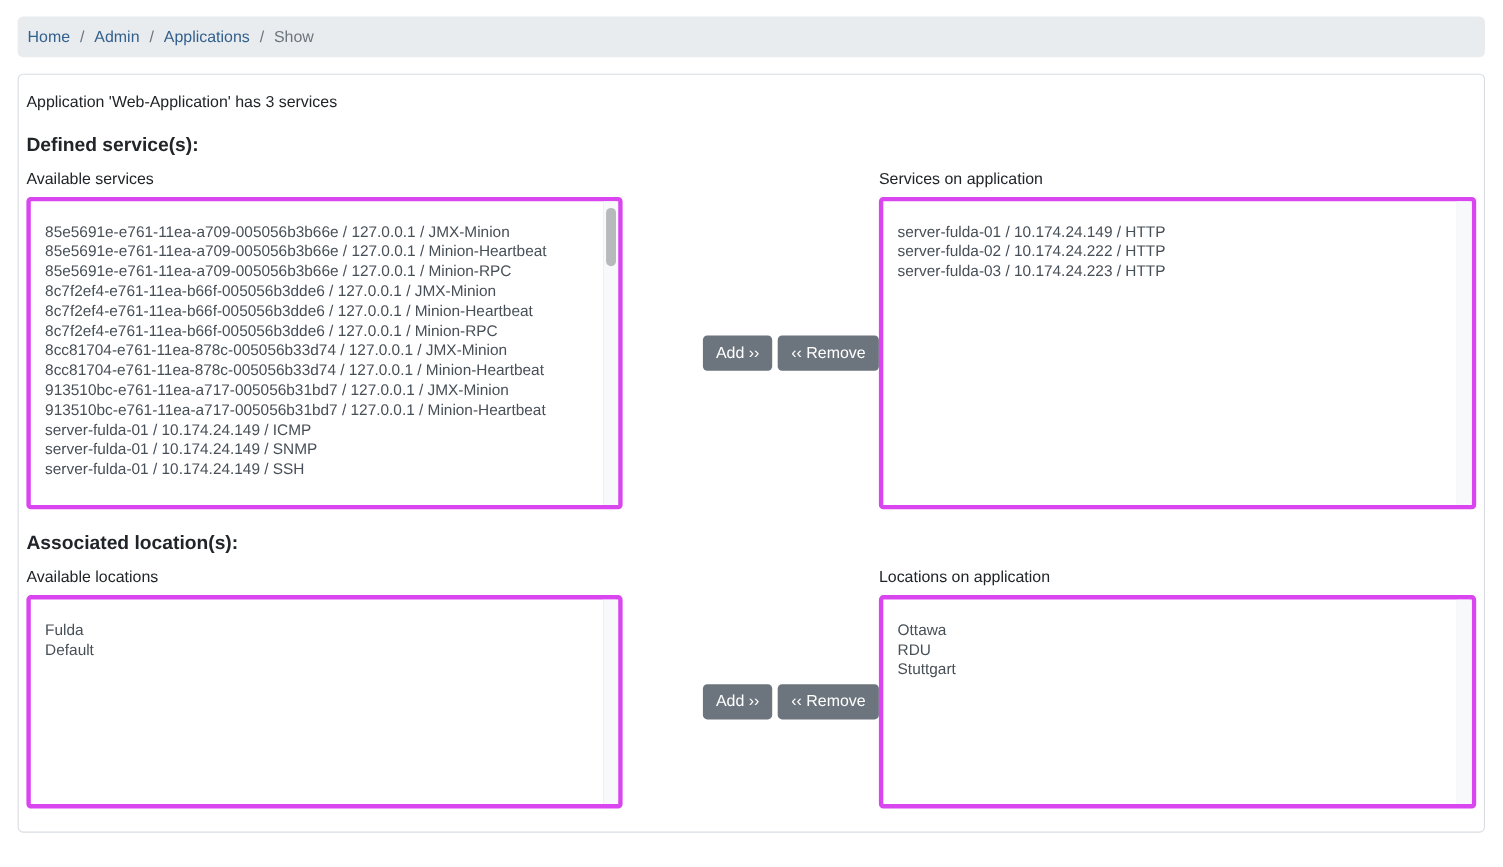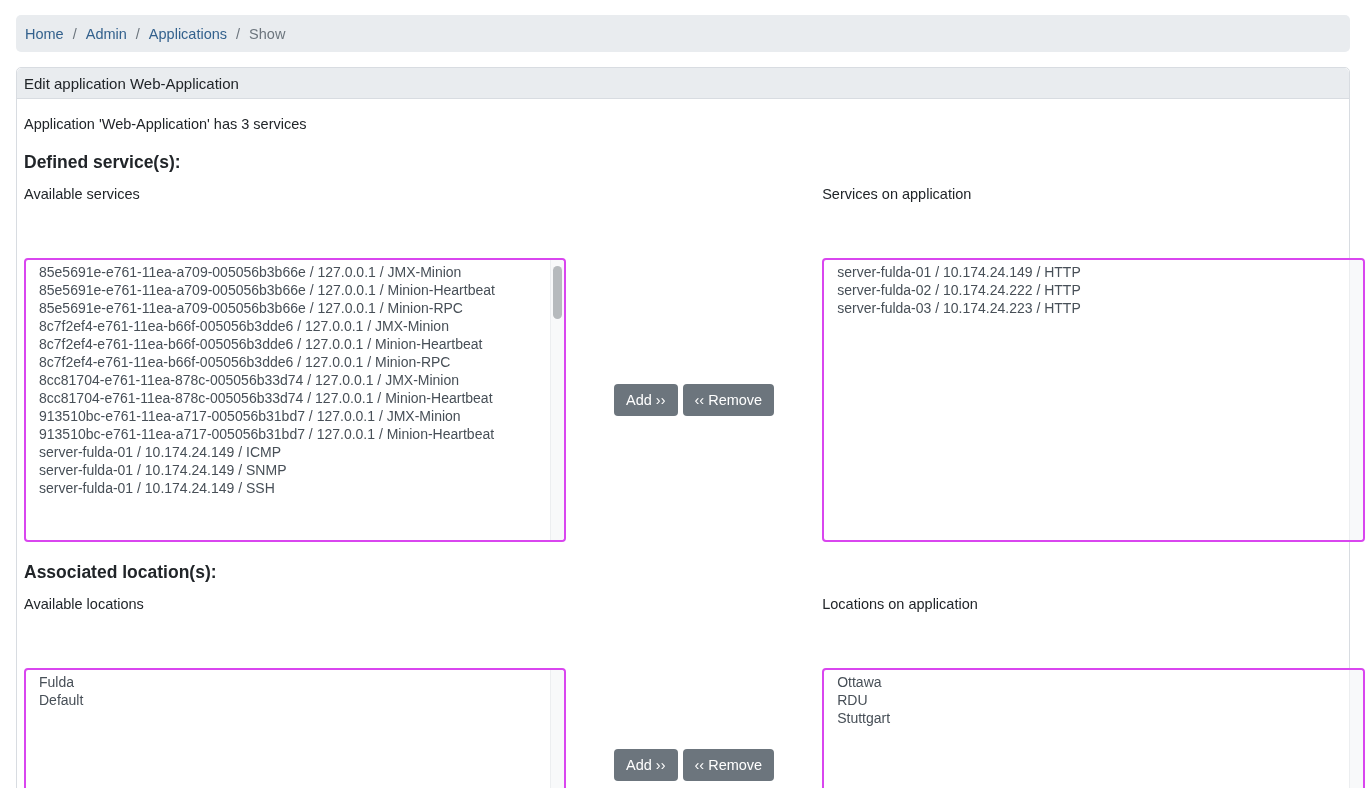--- a/index.html
+++ b/index.html
@@ -30,29 +30,28 @@
 
   .summary { font-size:14.5px; margin:9px 0 20px 0; color:#212529; }
   .section-heading { font-size:17.5px; font-weight:bold; color:#212529; margin:3px 0 13px 0; }
 
   
   .transfer {
     display:grid;
     grid-template-columns:542px 1fr 543px;
     grid-template-rows:auto auto;
     margin-bottom:20px;
-    gap:48px;
   }
   .transfer:last-child { margin-bottom:0; }
   .col-label { font-size:14.5px; color:#212529; padding-bottom:8px; }
 
   .listbox {
     position:relative; background:#fff;
-    border:2px solid #d946ef; border-radius:4px;
-    padding:3px 15px 5px 0; overflow:hidden;
+    border:4px solid #d946ef; border-radius:4px;
+    padding:18px 15px 5px 0; overflow:hidden;
     width:100%;
   }
   .listbox.tall { height:284px; }
   .listbox.short { height:194px; }
   .option {
     font-size:14px; line-height:18px; color:#474f57;
     padding-left:13px; white-space:nowrap; overflow:hidden;
     cursor:default;
   }
 
@@ -85,23 +84,20 @@
     <a class="crumb-link">Home</a>
     <span class="crumb-sep">/</span>
     <a class="crumb-link">Admin</a>
     <span class="crumb-sep">/</span>
     <a class="crumb-link">Applications</a>
     <span class="crumb-sep">/</span>
     <span class="crumb-current">Show</span>
   </nav>
 
   <div class="card">
-    <div class="card-header">
-      <span>Edit application Web-Application</span>
-    </div>
     <div class="card-body">
 
       <p class="summary">Application 'Web-Application' has 3 services</p>
 
       <h2 class="section-heading">Defined service(s):</h2>
       <div class="transfer">
         <div class="col-label">Available services</div>
         <div></div>
         <div class="col-label">Services on application</div>
 

